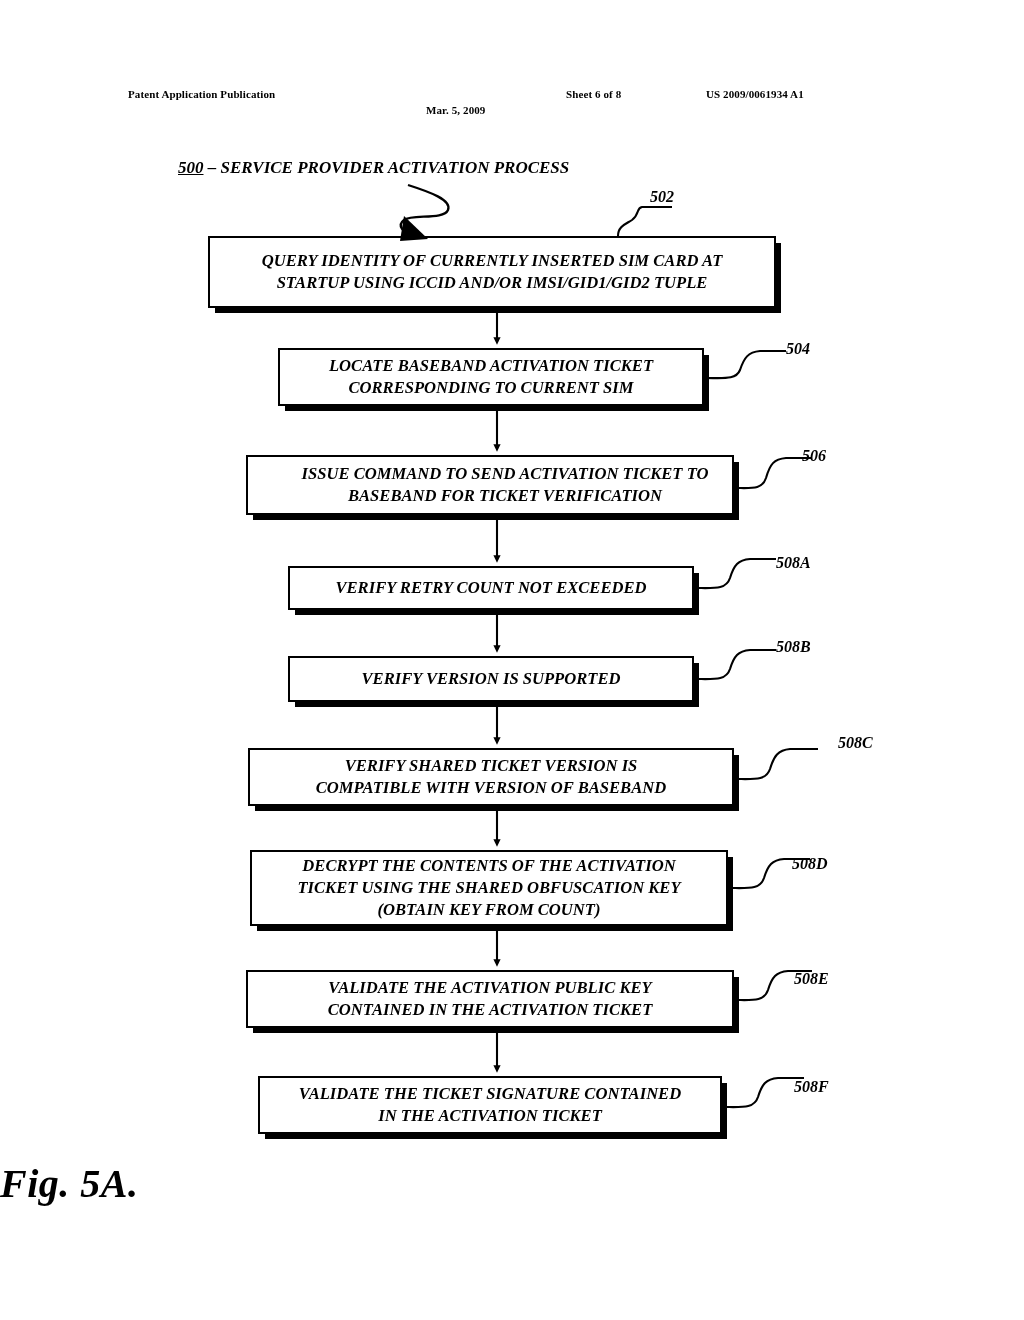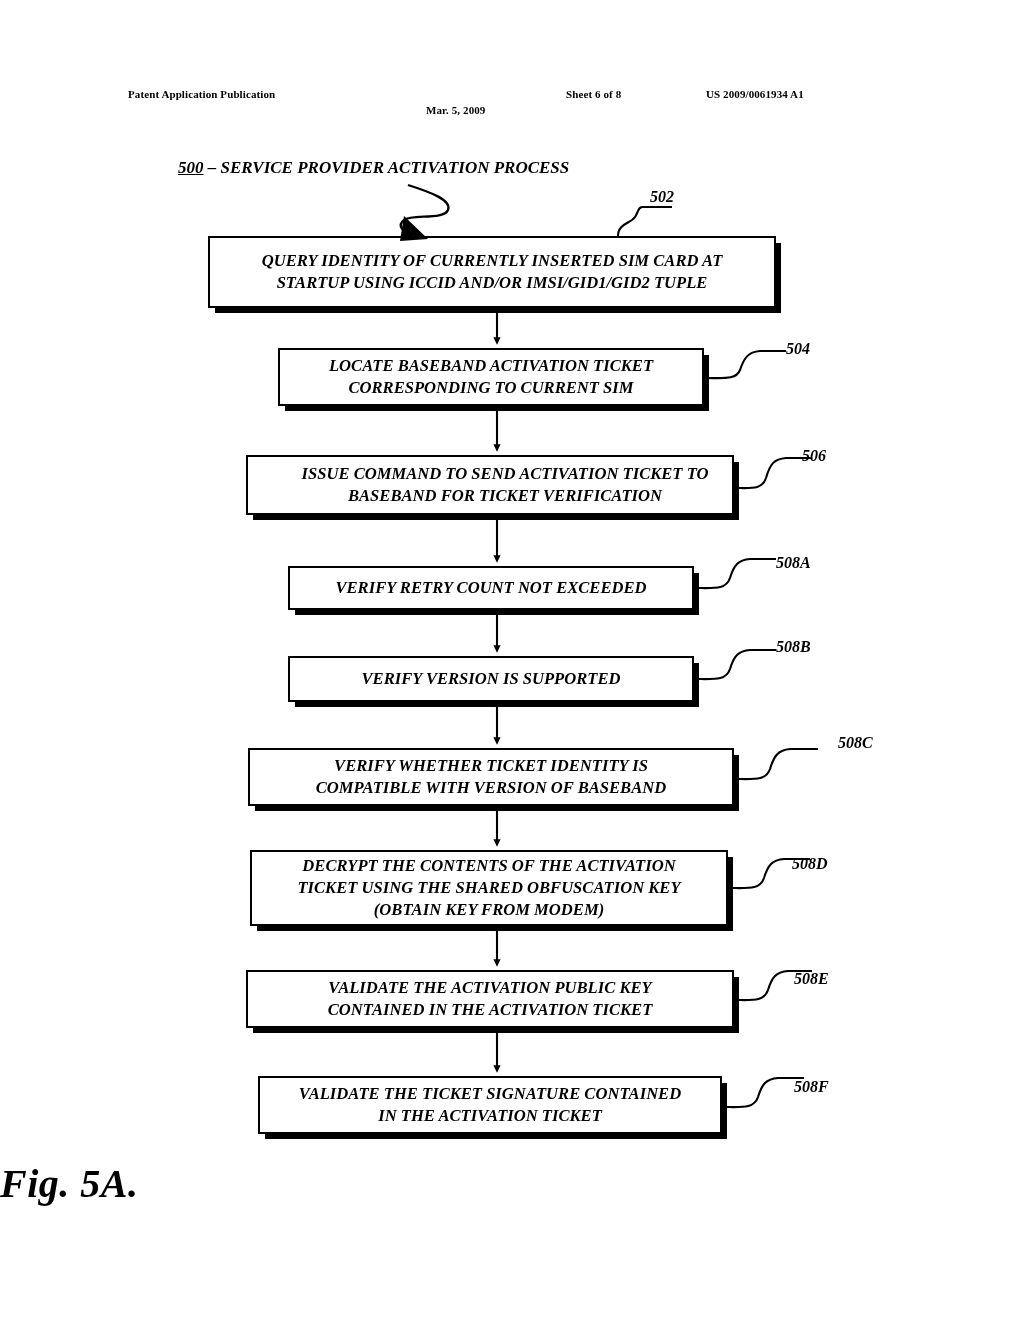--- a/index.html
+++ b/index.html
@@ -138,30 +138,30 @@
 </div>
 
 <div class="flowbox" id="box-4" style="left:288px; top:656px; width:406px; height:46px;">
   <span class="txt">
     <span>VERIFY VERSION IS SUPPORTED</span>
   </span>
 </div>
 
 <div class="flowbox" id="box-5" style="left:248px; top:748px; width:486px; height:58px;">
   <span class="txt">
-    <span>VERIFY WHETHER TICKET IDENTITY IS</span>
+    <span>VERIFY SHARED TICKET VERSION IS</span>
     <span>COMPATIBLE WITH VERSION OF BASEBAND</span>
   </span>
 </div>
 
 <div class="flowbox" id="box-6" style="left:250px; top:850px; width:478px; height:76px;">
   <span class="txt">
     <span>DECRYPT THE CONTENTS OF THE ACTIVATION</span>
     <span>TICKET USING THE SHARED OBFUSCATION KEY</span>
-    <span>(OBTAIN KEY FROM MODEM)</span>
+    <span>(OBTAIN KEY FROM COUNT)</span>
   </span>
 </div>
 
 <div class="flowbox" id="box-7" style="left:246px; top:970px; width:488px; height:58px;">
   <span class="txt">
     <span>VALIDATE THE ACTIVATION PUBLIC KEY</span>
     <span>CONTAINED IN THE ACTIVATION TICKET</span>
   </span>
 </div>
 

